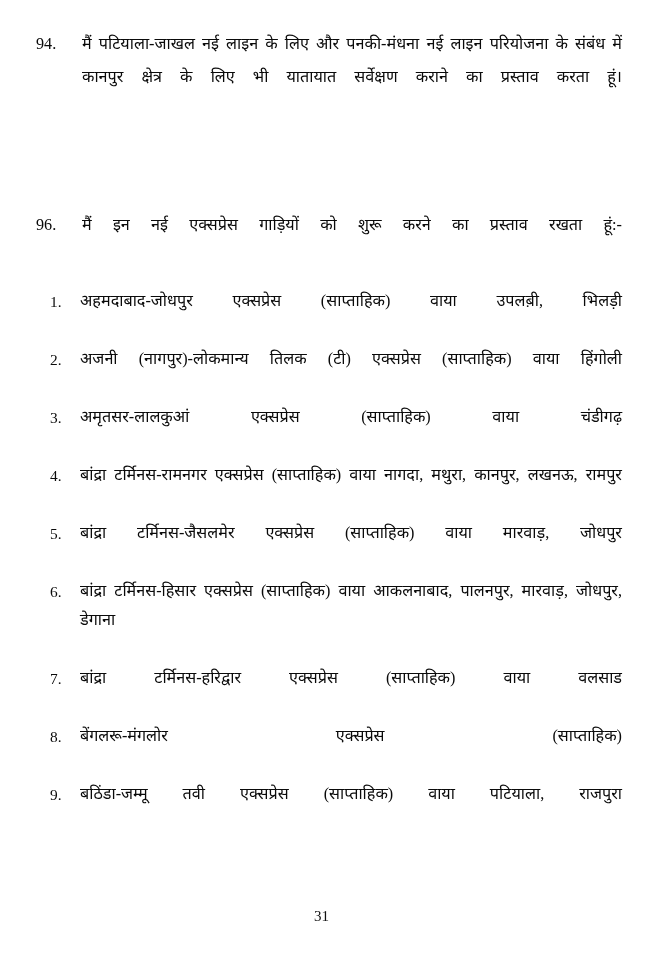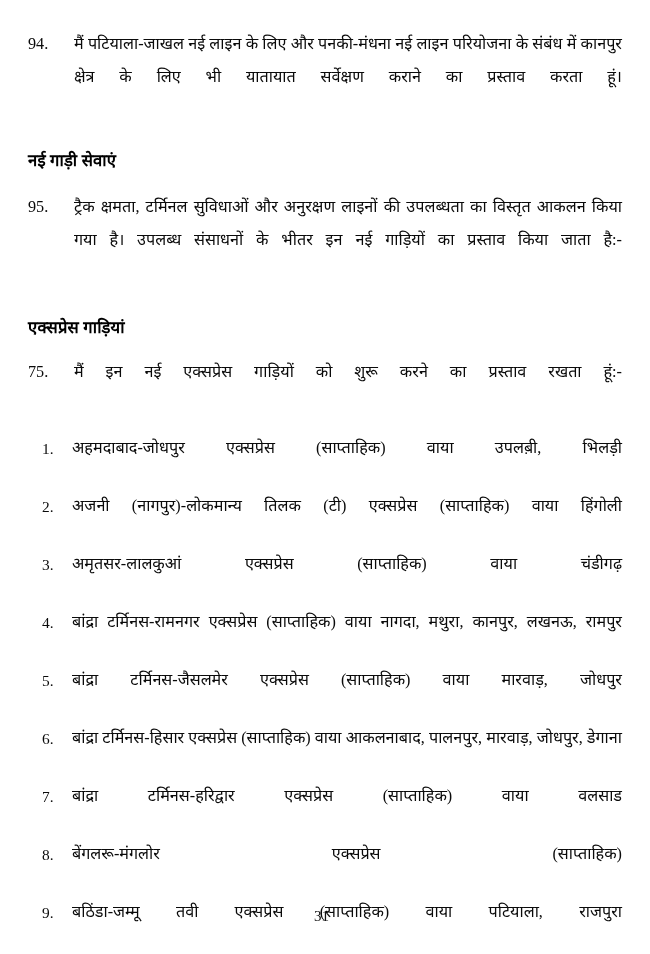--- a/index.html
+++ b/index.html
@@ -15,21 +15,21 @@
     color: #000000;
     overflow: hidden;
   }
   .page {
     position: absolute;
     left: 0;
     top: 0;
     width: 650px;
     height: 954px;
     box-sizing: border-box;
-    padding: 28px 28px 0 28px;
+    padding: 28px 28px 0 36px;
   }
 
   
   .para {
     position: relative;
     display: block;
     margin: 0;
     font-size: 16.2px;
     line-height: 33px;
     text-align: justify;
@@ -124,37 +124,31 @@
 
 <div class="page">
 
   <p class="para">
     <span class="num">94.</span>
     <span class="ptext">मैं पटियाला-जाखल नई लाइन के लिए और पनकी-मंधना नई लाइन परियोजना के संबंध में कानपुर क्षेत्र के लिए भी यातायात सर्वेक्षण कराने का प्रस्ताव करता हूं।</span>
   </p>
 
   <div class="sp-after-p94"></div>
 
-  <h2 class="heading">नई गाड़ी सेवाएं</h2>
 
   <div class="sp-after-h1"></div>
 
-  <p class="para">
-    <span class="num">95.</span>
-    <span class="ptext">ट्रैक क्षमता, टर्मिनल सुविधाओं और अनुरक्षण लाइनों की उपलब्धता का विस्तृत आकलन किया गया है। उपलब्ध संसाधनों के भीतर इन नई गाड़ियों का प्रस्ताव किया जाता है:-</span>
-  </p>
 
   <div class="sp-after-p95"></div>
 
-  <h2 class="heading">एक्सप्रेस गाड़ियां</h2>
 
   <div class="sp-after-h2"></div>
 
   <p class="para">
-    <span class="num">75.</span>
+    <span class="num">96.</span>
     <span class="ptext">मैं इन नई एक्सप्रेस गाड़ियों को शुरू करने का प्रस्ताव रखता हूं:-</span>
   </p>
 
   <div class="sp-after-p96"></div>
 
   <ol class="train-list">
     <li>
       <span class="idx">1.</span>
       <span class="ltext">अहमदाबाद-जोधपुर एक्सप्रेस (साप्ताहिक) वाया उपलब़ी, भिलड़ी</span>
     </li>

